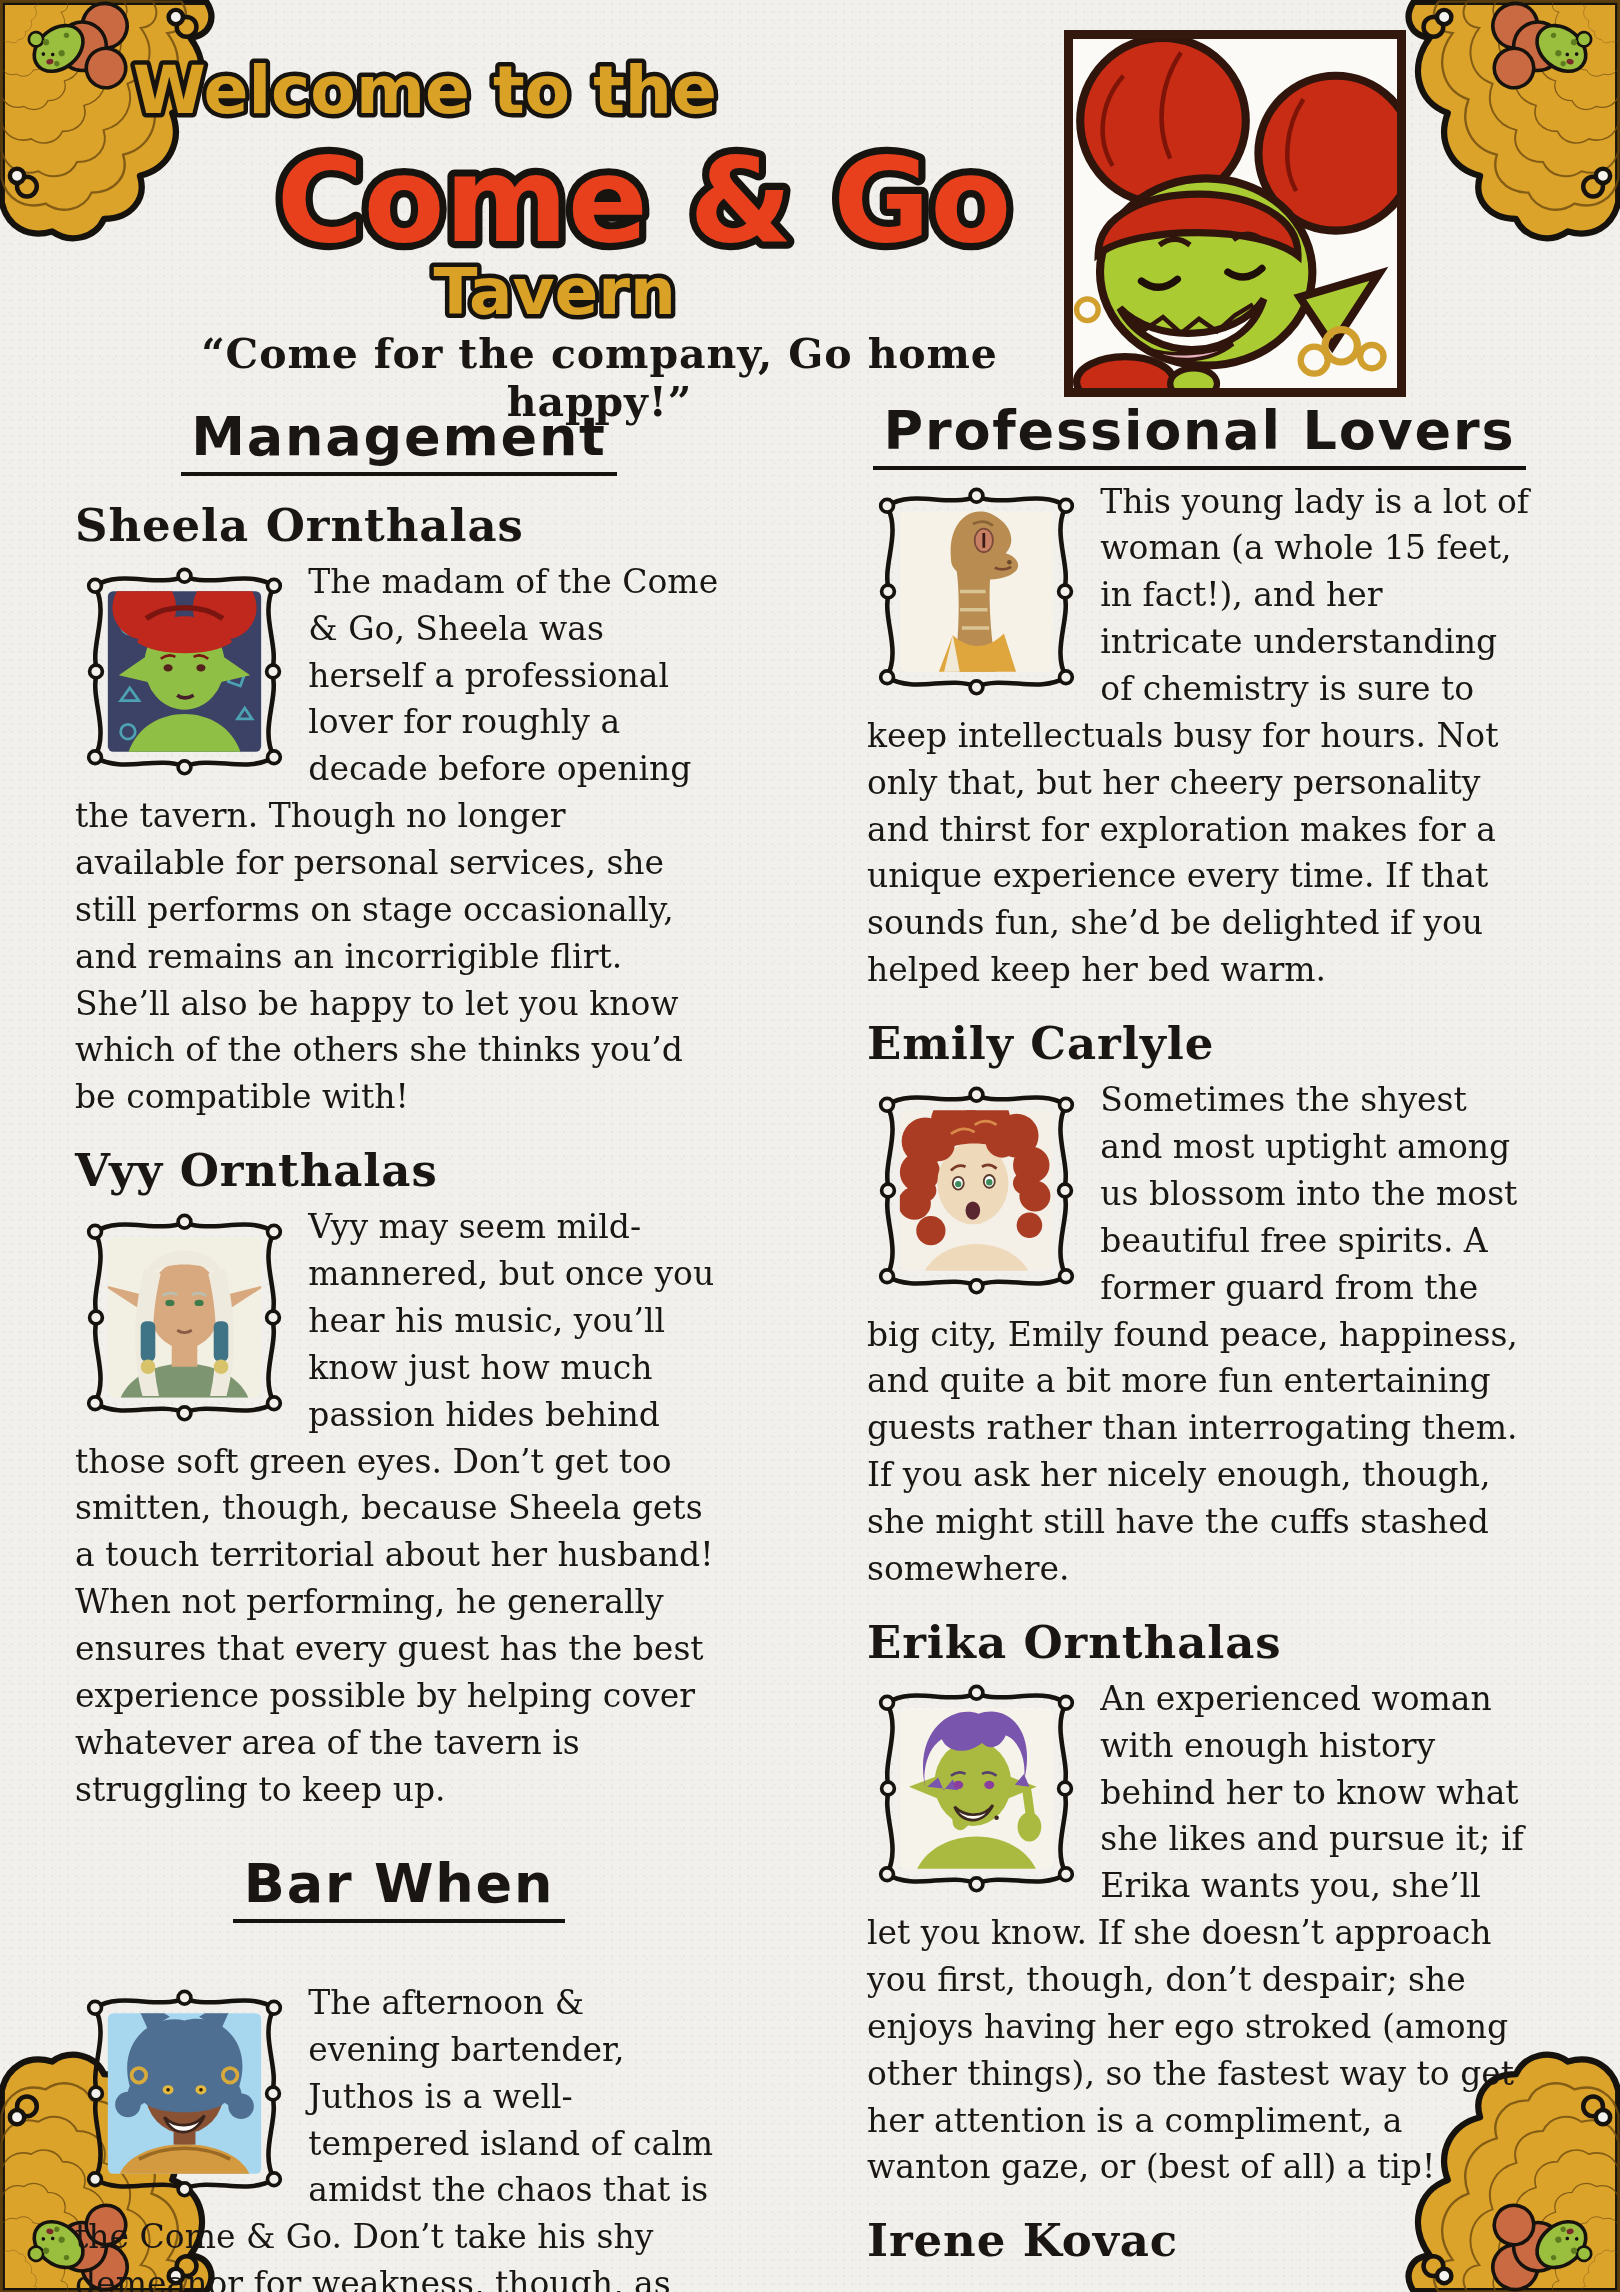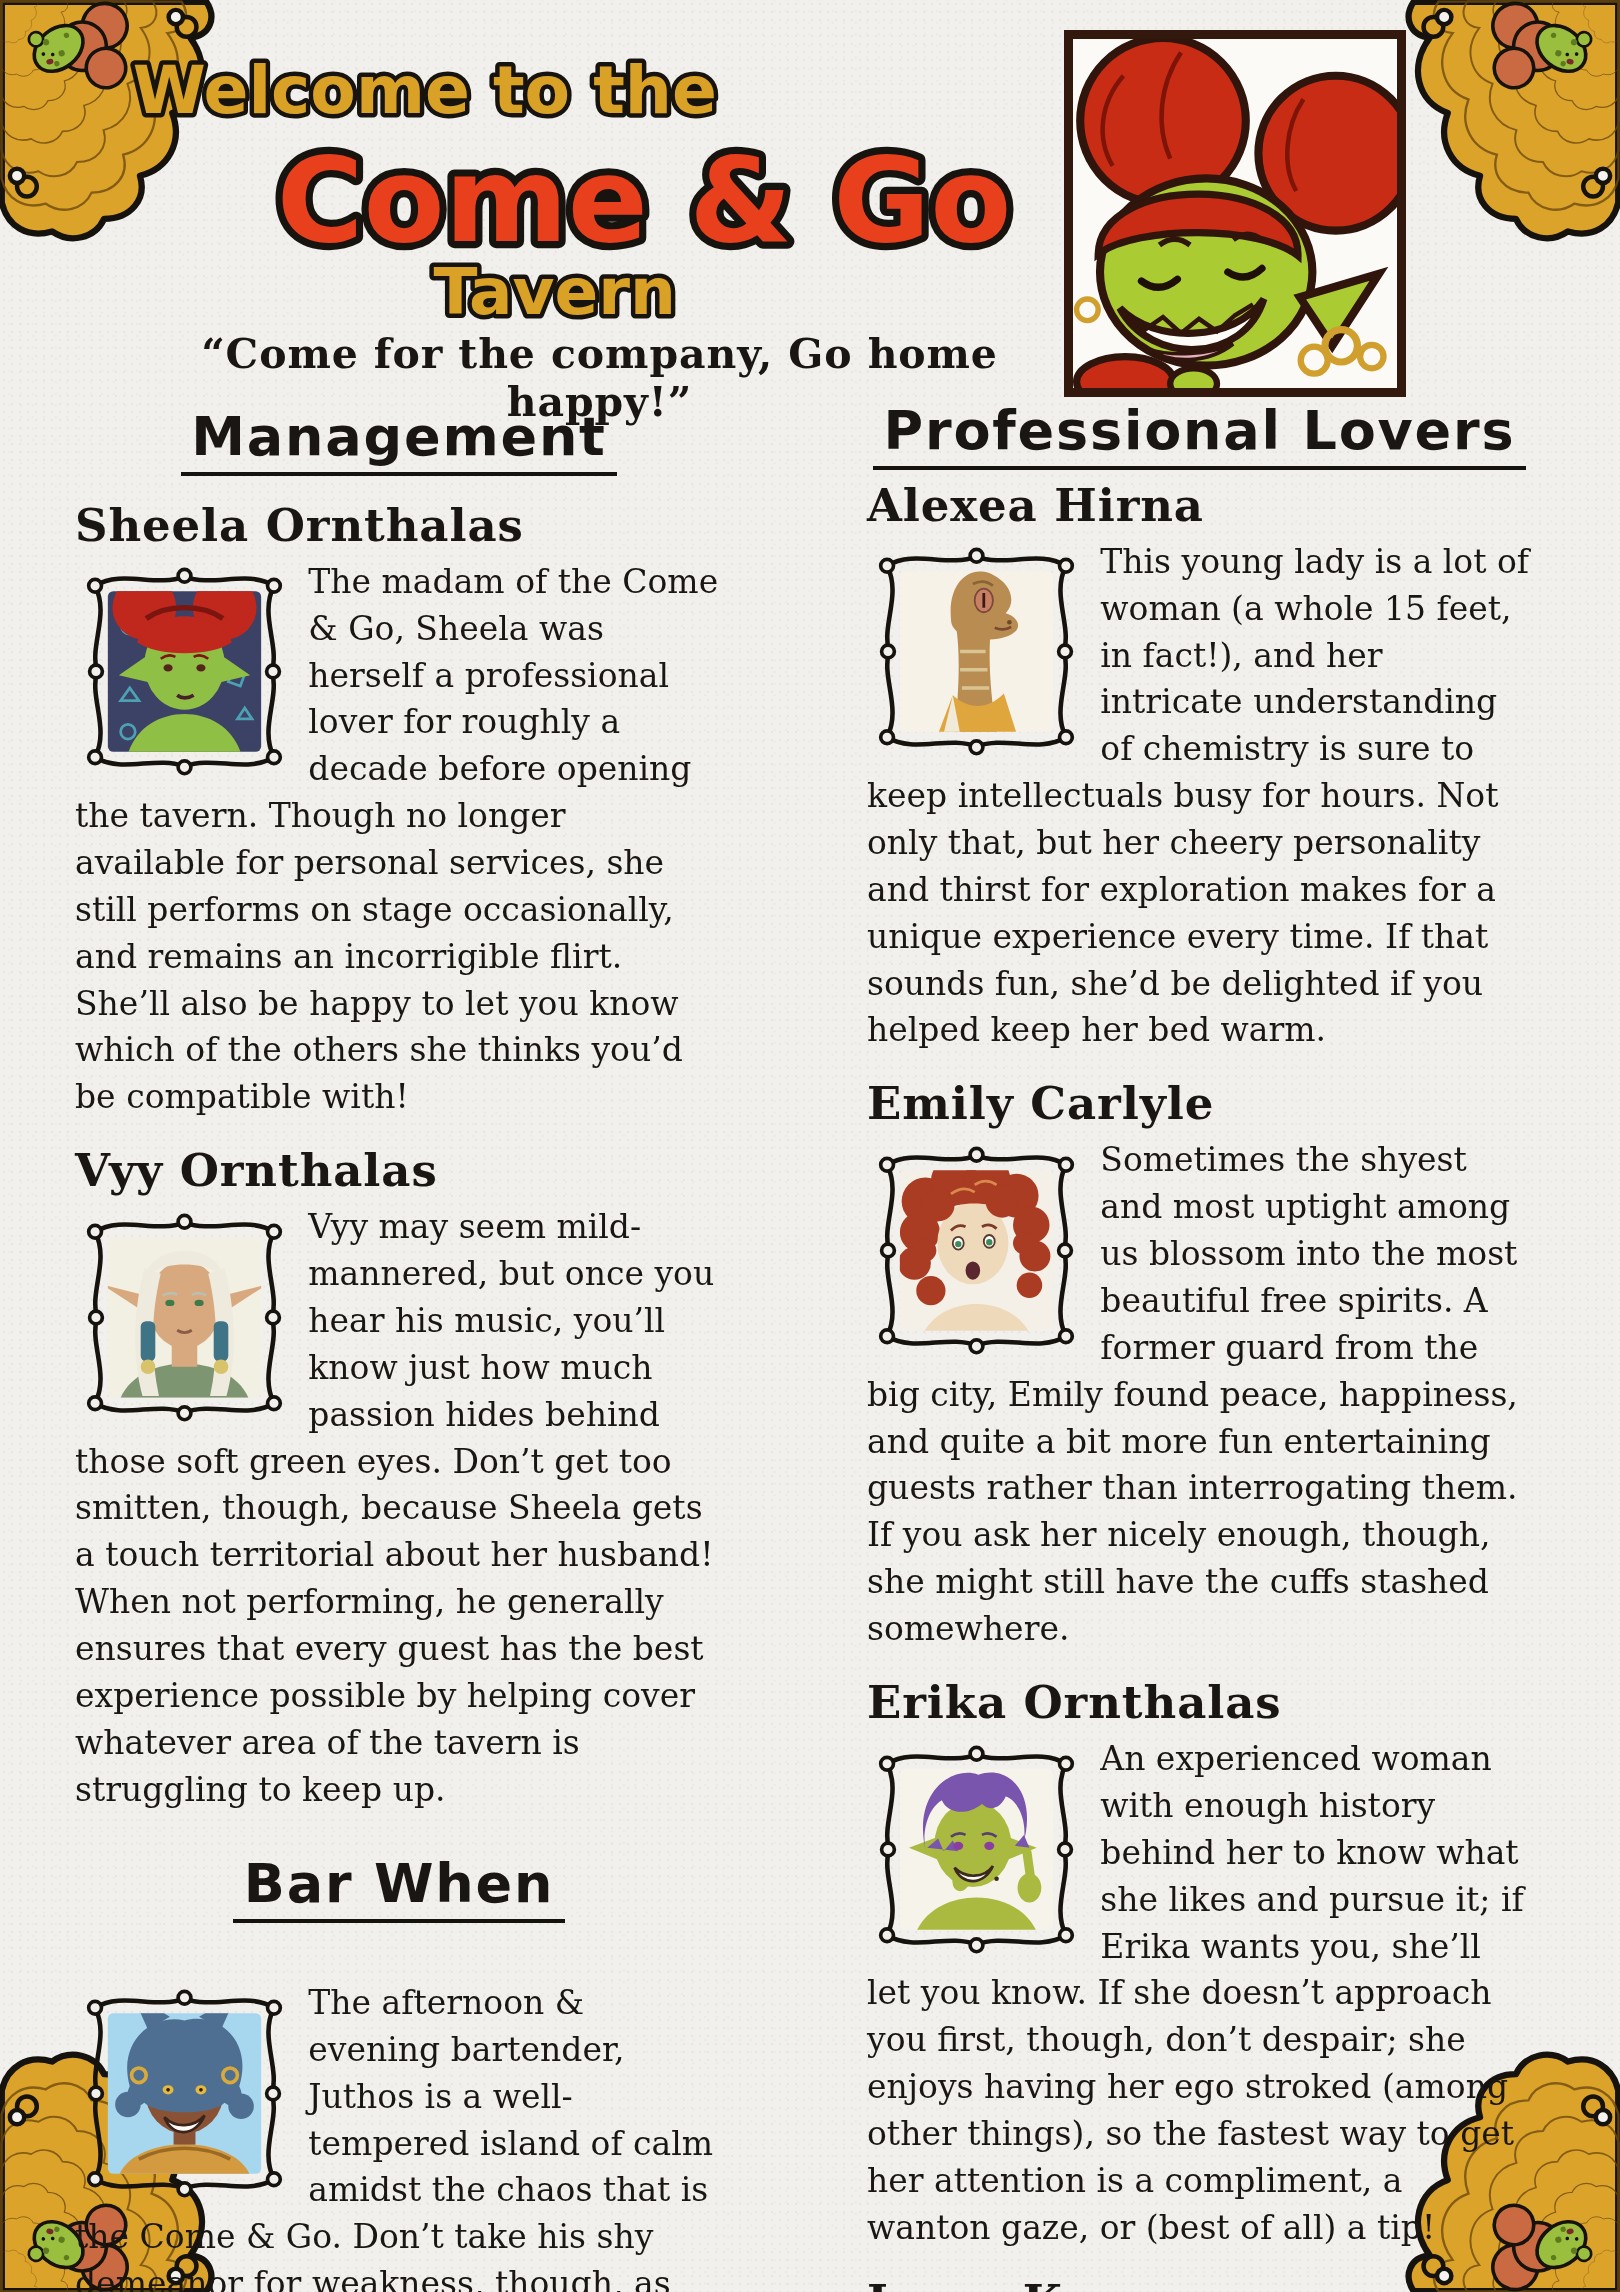--- a/index.html
+++ b/index.html
@@ -237,21 +237,20 @@
     <p class="bio">The afternoon &amp; evening bartender, Juthos is a well-tempered island of calm amidst the chaos that is the Come &amp; Go.  Don’t take his shy demeanor for weakness, though, as this cutie is more than capable of holding his own when things get out of hand.  When not tending the bar, he can most often be found spending time with his husband or enjoying the sun, preferably both.</p>
   </div>
 
 </div>
 
 <div class="col col-right">
 
   <h2 class="sec-head"><span class="u">Professional Lovers</span></h2>
 
   <div class="entry" style="margin-top:9px">
-    <h3 class="name">Alexea Hirna</h3>
     <svg class="portrait" viewBox="0 0 240 240">
       <defs>
           <clipPath id="cp-al">
             <rect x="36" y="32" width="168" height="176" rx="6"></rect>
           </clipPath>
         </defs>
       <rect x="36" y="32" width="168" height="176" rx="6" fill="#f6f2e8"></rect>
       <g clip-path="url(#cp-al)">
         <path d="M96,210 C102,150 102,112 96,84 L136,92 C132,130 136,170 142,210 Z" fill="#b98d52"></path>
         <path d="M102,120 h28 M102,140 h30 M104,160 h30" stroke="#d9c494" stroke-width="4" fill="none"></path>

